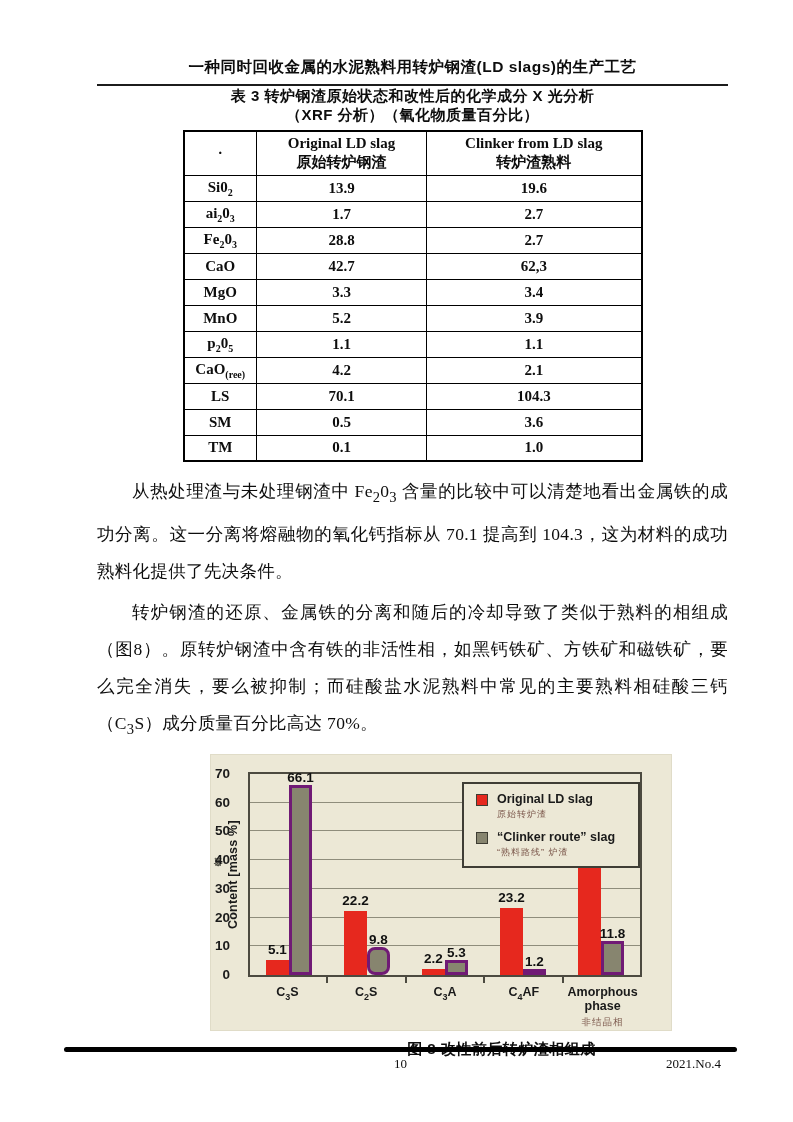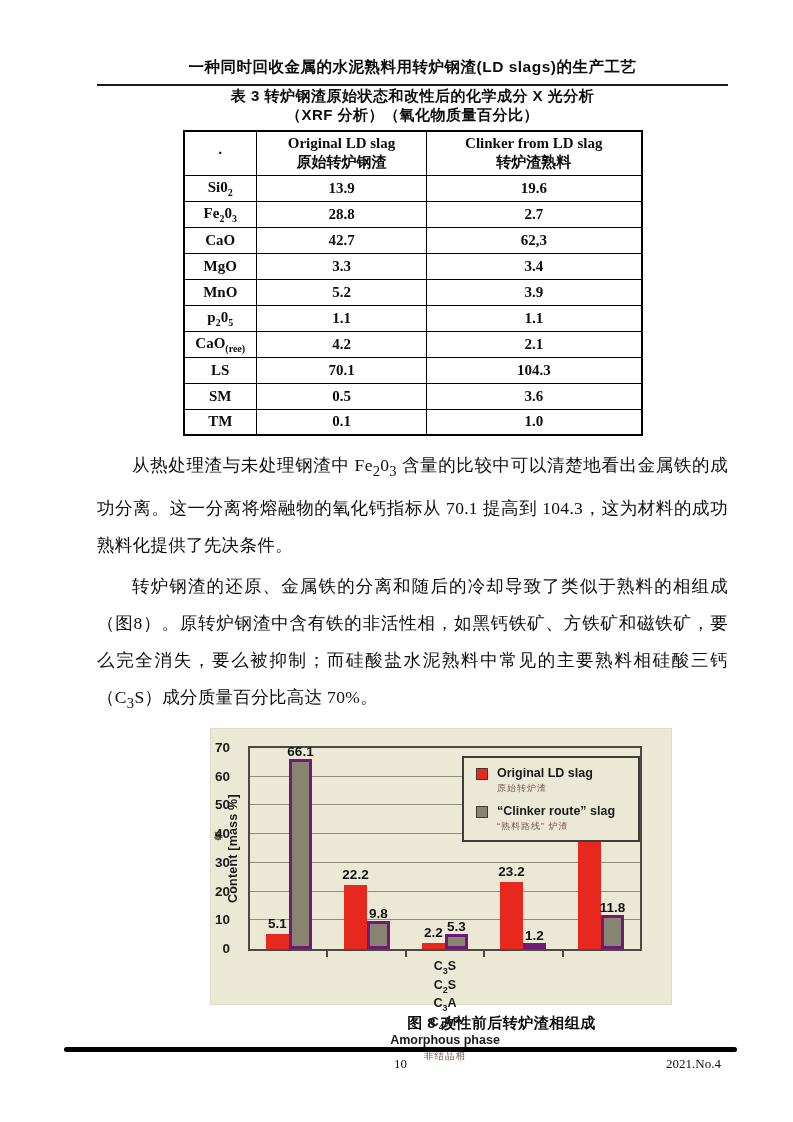--- a/index.html
+++ b/index.html
@@ -120,21 +120,21 @@
     font-size:13.5px; font-weight:bold; color:#111;
     white-space:nowrap;
   }
   .xticks { position:absolute; left:38px; top:223px; width:394px; height:7px; }
   .xtick {
     position:absolute; top:0; width:2px; height:6px;
     background:#4c4a40; transform:translateX(-1px);
   }
   .xlabels {
     position:absolute; left:38px; top:231px;
-    width:394px; display:flex;flex-direction:column;
+    width:394px; display:flex;
   }
   .xlabel {
     flex:1; text-align:center;
     font-size:12.5px; font-weight:bold; line-height:14px;
   }
   .xlabel sub { font-size:9px; }
   .xlabel-sub {
     margin-top:2px;
     font-size:9.5px; font-weight:normal; color:#7c584c;
     letter-spacing:1px;
@@ -202,20 +202,25 @@
         </th>
       </tr>
     </thead>
     <tbody>
         <tr>
           <td>Si0<sub>2</sub></td>
           <td>13.9</td>
           <td>19.6</td>
         </tr>
         <tr>
+          <td>ai<sub>2</sub>0<sub>3</sub></td>
+          <td>1.7</td>
+          <td>2.7</td>
+        </tr>
+        <tr>
           <td>Fe<sub>2</sub>0<sub>3</sub></td>
           <td>28.8</td>
           <td>2.7</td>
         </tr>
         <tr>
           <td>CaO</td>
           <td>42.7</td>
           <td>62,3</td>
         </tr>
         <tr>
@@ -290,21 +295,21 @@
                 <div class="bar-value">5.1</div>
               </div>
               <div class="bar bar-gray" style="height: 189.801px; background: rgb(135, 133, 111);">
                 <div class="bar-value">66.1</div>
               </div>
             </div>
             <div class="bar-group">
               <div class="bar bar-red" style="height: 63.7457px; background: rgb(230, 40, 30);">
                 <div class="bar-value">22.2</div>
               </div>
-              <div class="bar bar-gray" style="height: 28.14px; background: rgb(135, 133, 111);">
+              <div class="bar bar-gray" style="height: 28.14px; background: rgb(135, 133, 111); border-radius: 8px;">
                 <div class="bar-value">9.8</div>
               </div>
             </div>
             <div class="bar-group">
               <div class="bar bar-red" style="height: 6.31714px; background: rgb(230, 40, 30);">
                 <div class="bar-value">2.2</div>
               </div>
               <div class="bar bar-gray" style="height: 15.2186px; background: rgb(135, 133, 111);">
                 <div class="bar-value">5.3</div>
               </div>

